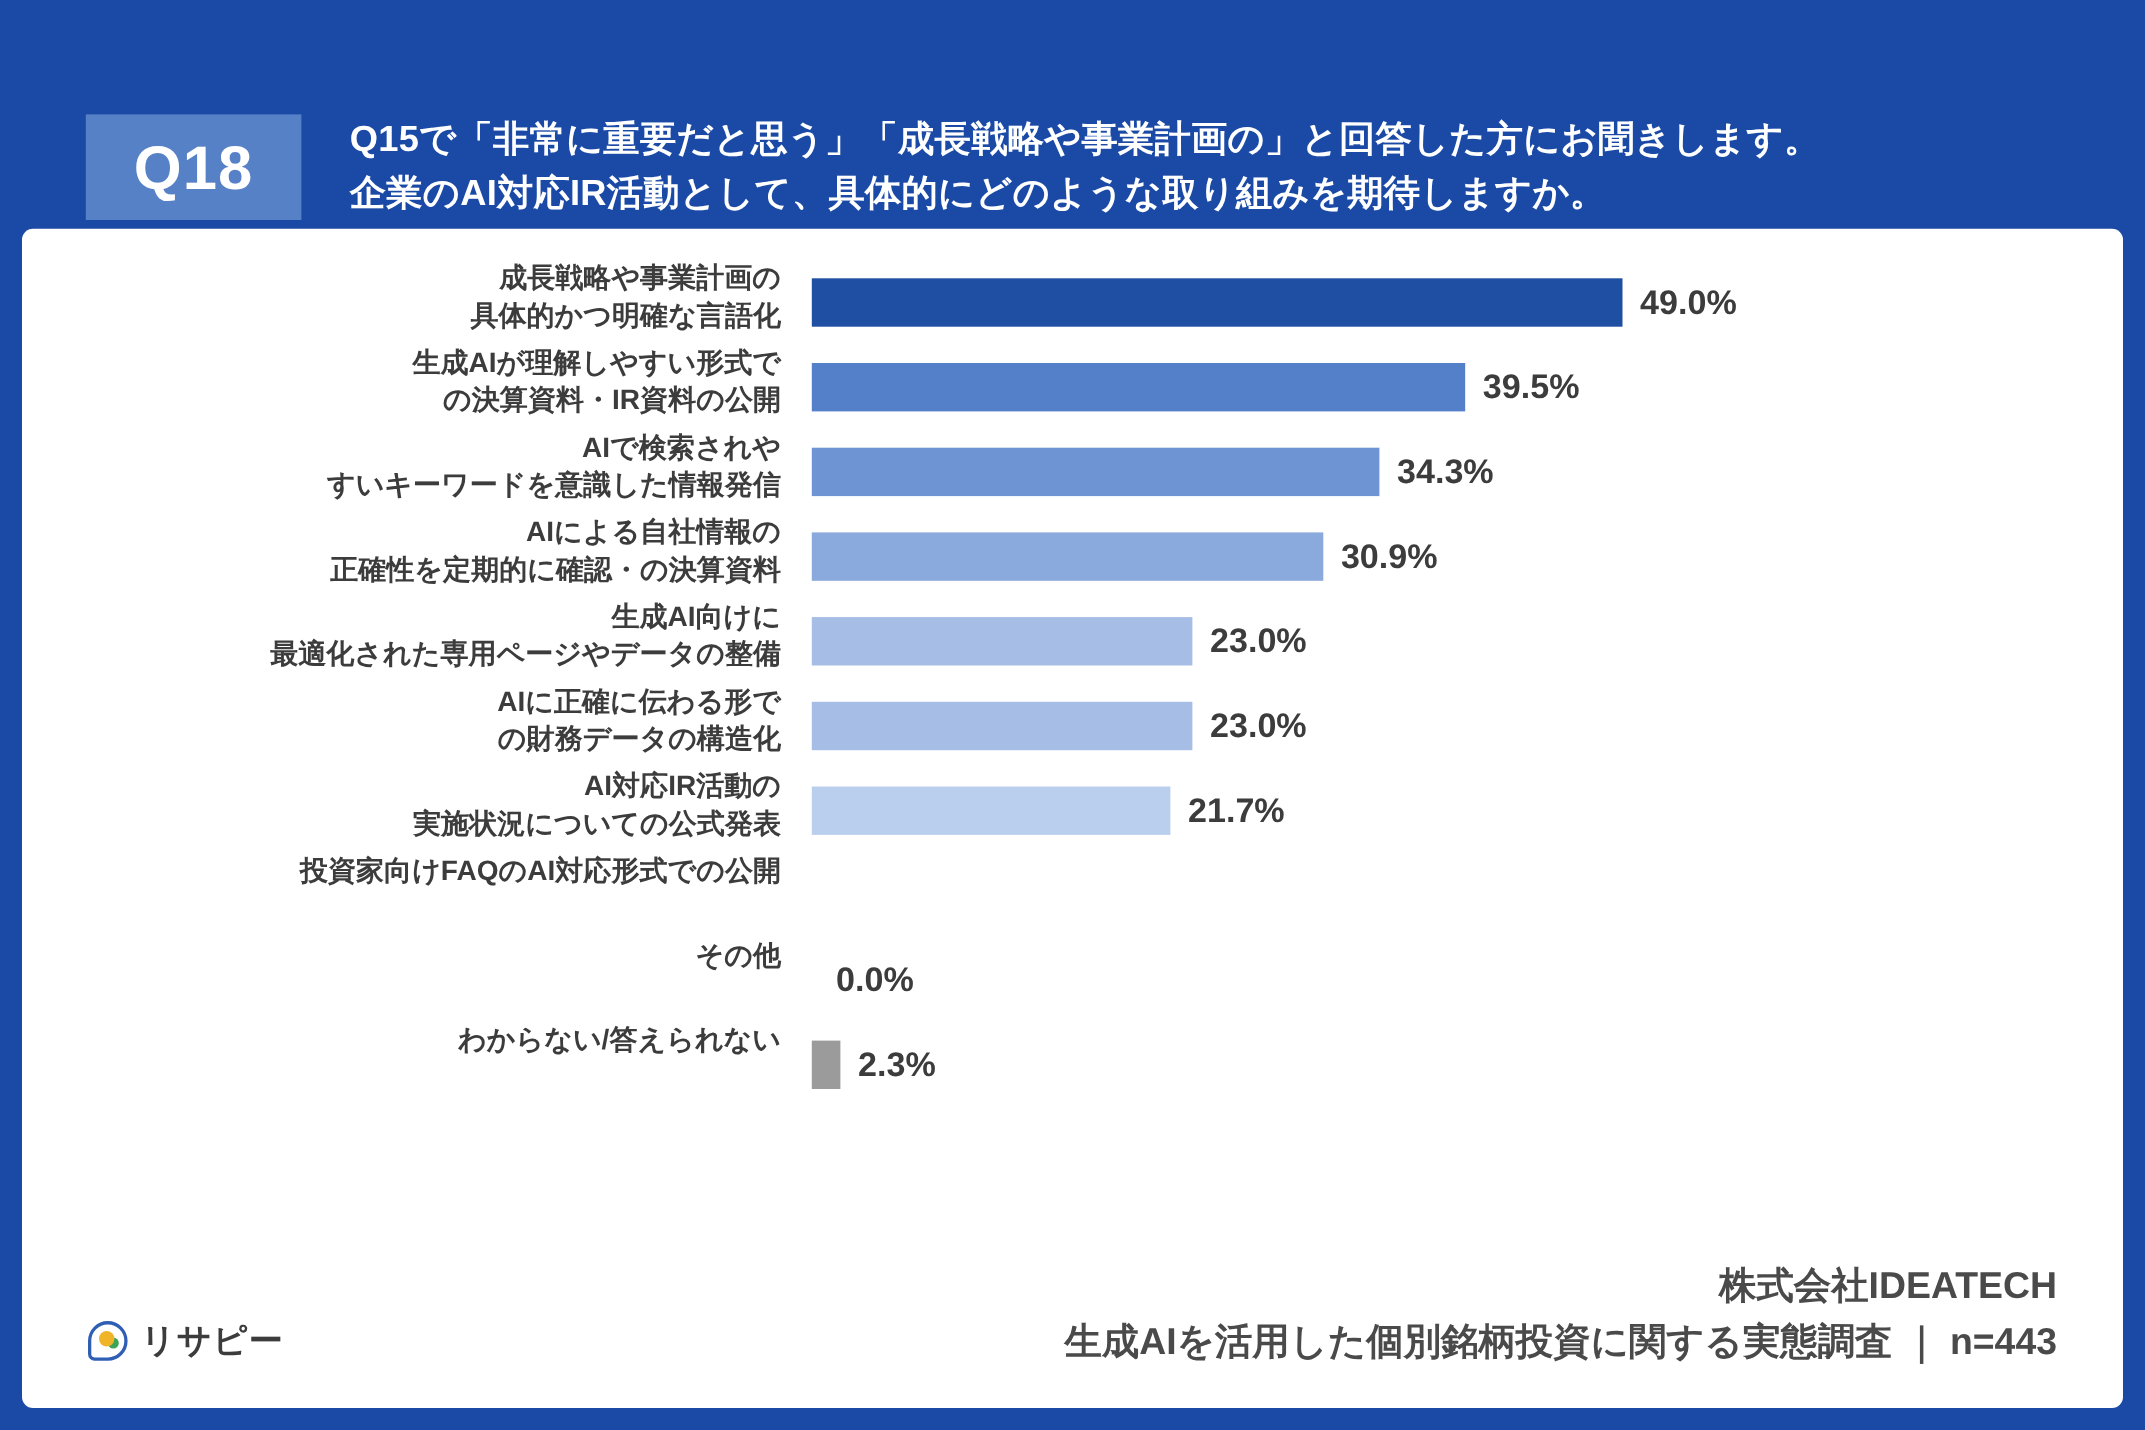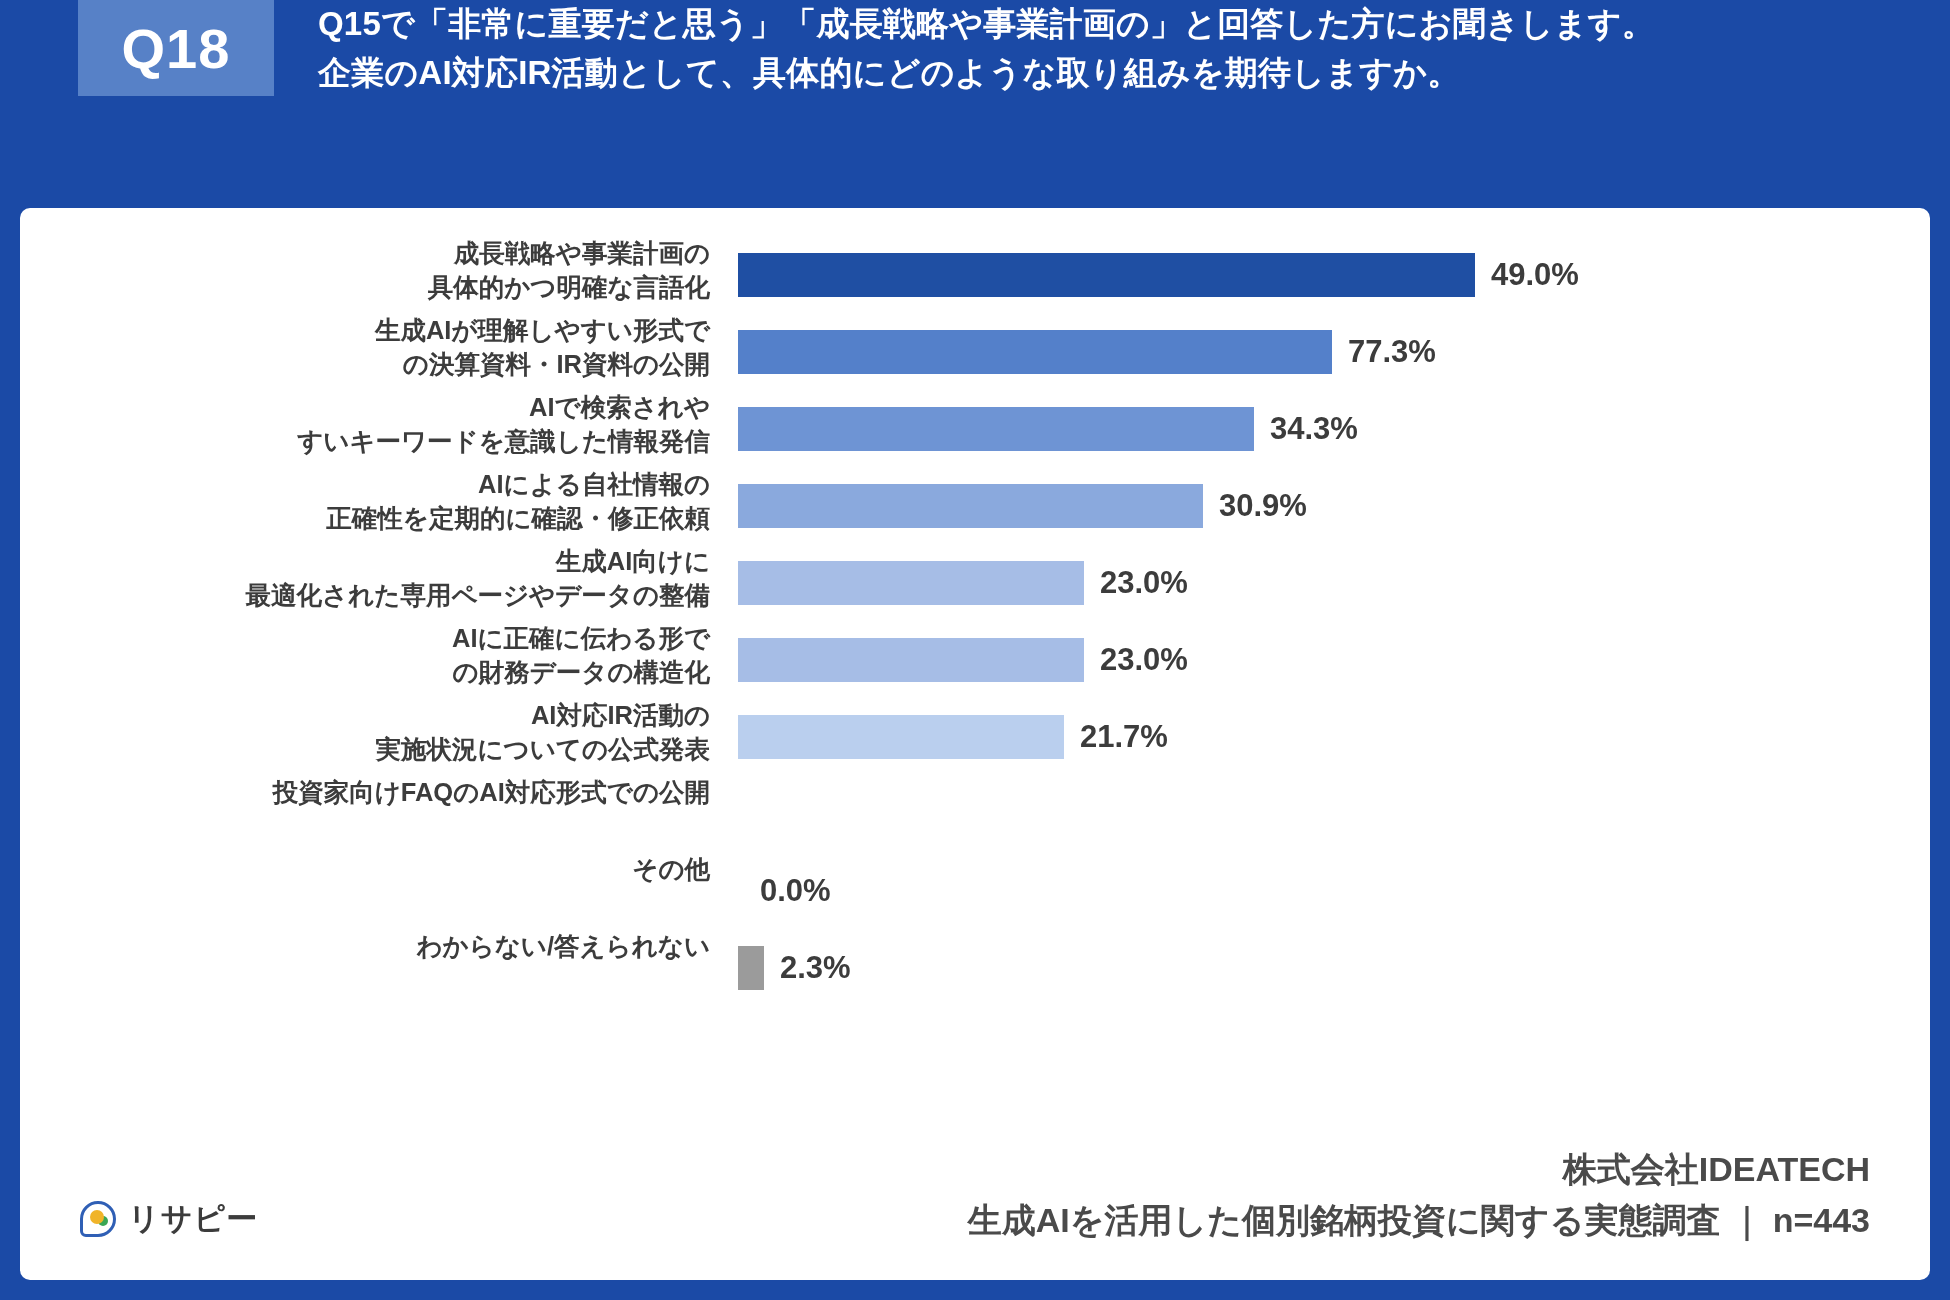--- a/index.html
+++ b/index.html
@@ -15,21 +15,21 @@
   }
 
   
   .header {
     position: absolute;
     top: 0; left: 0;
     width: 1950px;
     height: 200px;
     background: #1b4aa6;
     display: flex;
-    align-items: flex-start;
+    align-items: flex-end;
     padding-left: 78px;
   }
   .qbadge {
     width: 196px;
     height: 96px;
     background: #5781c7;
     color: #ffffff;
     font-size: 56px;
     font-weight: bold;
     letter-spacing: 1px;
@@ -167,34 +167,34 @@
         <div class="barwrap">
           <div class="bar" style="width: 737px; background: rgb(31, 79, 163);"></div>
           <div class="val">49.0%</div>
         </div>
       </div>
       <div class="row">
         <div class="cat">生成AIが理解しやすい形式で
 の決算資料・IR資料の公開</div>
         <div class="barwrap">
           <div class="bar" style="width: 594px; background: rgb(84, 128, 202);"></div>
-          <div class="val">77.3%</div>
+          <div class="val">39.5%</div>
         </div>
       </div>
       <div class="row">
         <div class="cat">AIで検索されや
 すいキーワードを意識した情報発信</div>
         <div class="barwrap">
           <div class="bar" style="width: 516px; background: rgb(110, 148, 212);"></div>
           <div class="val">34.3%</div>
         </div>
       </div>
       <div class="row">
         <div class="cat">AIによる自社情報の
-正確性を定期的に確認・修正依頼</div>
+正確性を定期的に確認・の決算資料</div>
         <div class="barwrap">
           <div class="bar" style="width: 465px; background: rgb(138, 169, 221);"></div>
           <div class="val">30.9%</div>
         </div>
       </div>
       <div class="row">
         <div class="cat">生成AI向けに
 最適化された専用ページやデータの整備</div>
         <div class="barwrap">
           <div class="bar" style="width: 346px; background: rgb(166, 189, 230);"></div>

